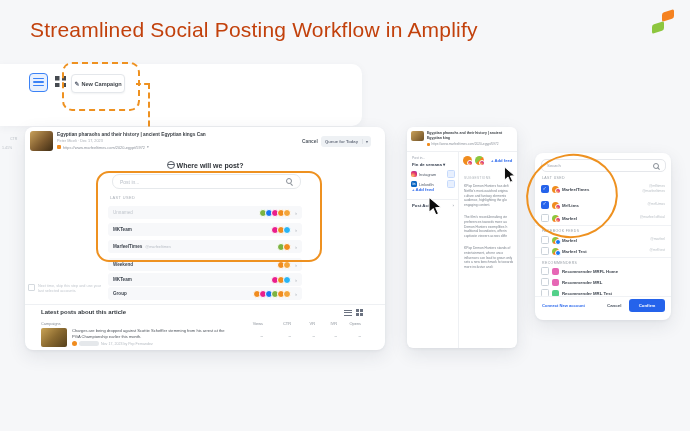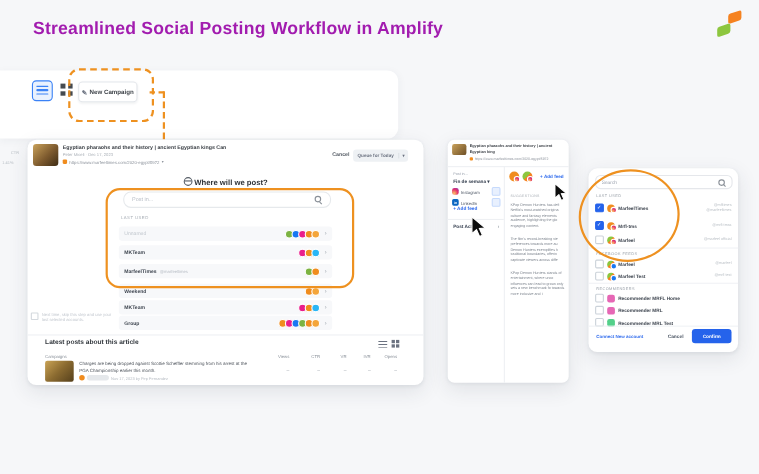--- a/index.html
+++ b/index.html
@@ -1,21 +1,21 @@
 <!DOCTYPE html>
 <html><head>
 <meta charset="utf-8">
 <style>
   html,body{margin:0;padding:0;}
   body{width:690px;height:431px;background:#f6f7f9;font-family:"Liberation Sans",sans-serif;position:relative;overflow:hidden;}
   .abs{position:absolute;}
   .card{position:absolute;background:#fff;border-radius:8px;box-shadow:0 6px 18px rgba(40,50,70,.10),0 1px 3px rgba(40,50,70,.06);}
 
   
-  #page-title{left:30px;top:18px;font-size:16px;font-weight:700;color:#a21caf;letter-spacing:.2px;}
+  #page-title{left:30px;top:18px;font-size:21px;font-weight:400;color:#c2410c;letter-spacing:.2px;}
   .logo{right:16px;top:11px;width:22px;height:22px;}
   .logo .lg-o{position:absolute;right:0;top:0;width:12px;height:9px;background:#f58220;border-radius:2px;transform:skewY(-18deg);}
   .logo .lg-g{position:absolute;left:0;bottom:1px;width:12px;height:9px;background:#8dc63f;border-radius:2px;transform:skewY(-18deg);}
 
   
   .top-panel{left:0;top:64px;width:362px;height:62px;background:#fff;border-radius:0 10px 10px 0;box-shadow:0 2px 8px rgba(40,50,70,.05);}
   .btn-viewlist{left:29px;top:73px;width:17px;height:17px;border:1.5px solid #3b82f6;background:#e9f1fe;border-radius:4px;}
   .btn-viewlist i{position:absolute;left:3px;right:3px;height:1.5px;background:#3b82f6;border-radius:1px;}
   .btn-grid{left:55px;top:76px;width:11px;height:11px;
     background:linear-gradient(#454a50,#454a50) 0 0/4.5px 4.5px no-repeat,

